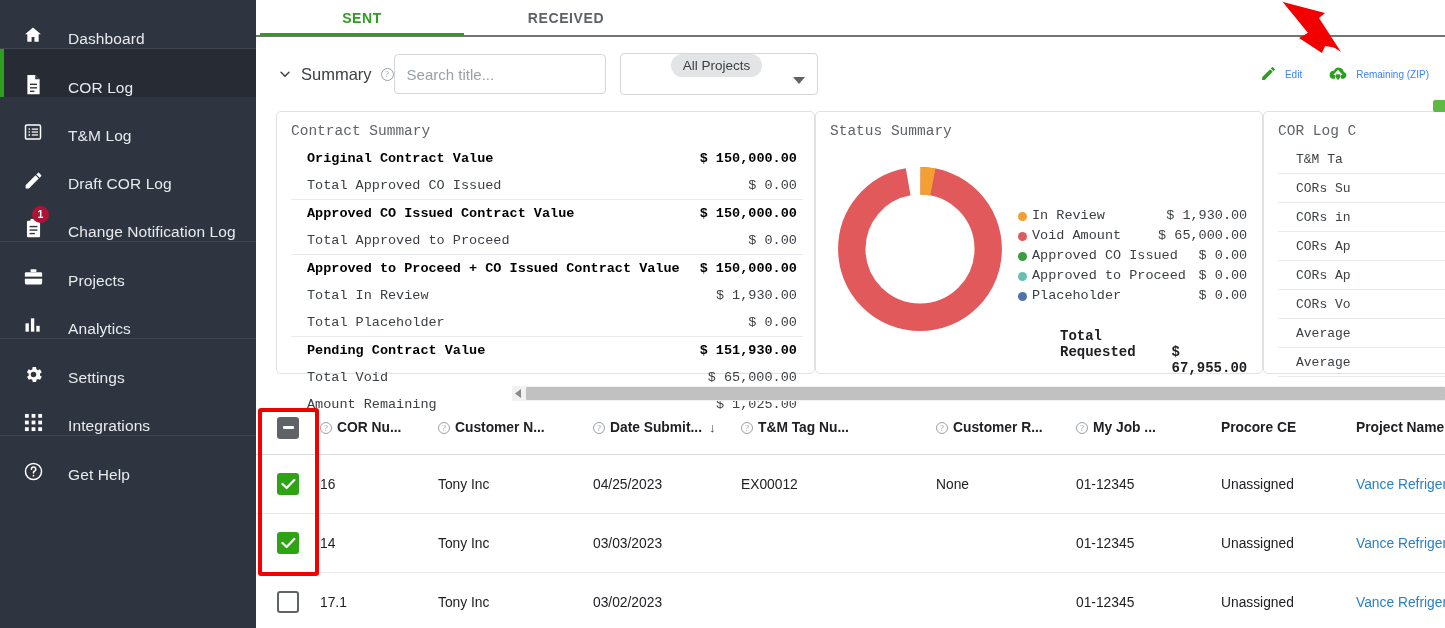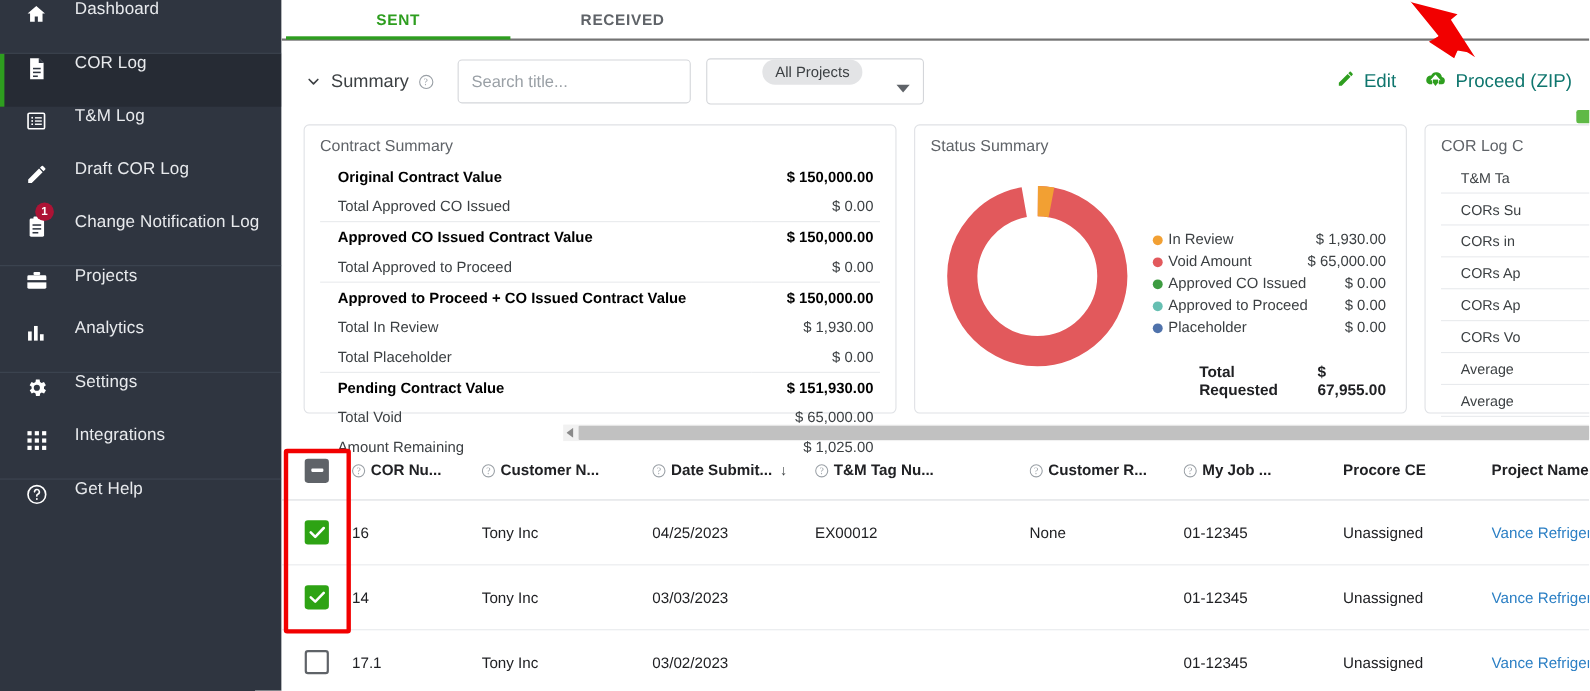--- a/index.html
+++ b/index.html
@@ -14,21 +14,21 @@
   
   .sidebar {
     width: 256px; flex: 0 0 256px; height: 628px;
     background: #2f3540; color: #ffffff;
     display: flex; flex-direction: column;
     overflow: hidden;
   }
   .nav-group { border-bottom: 1px solid #3e4551; }
   .nav-group:last-child { border-bottom: none; }
   .nav-item {
-    display: flex; align-items: flex-start;
+    display: flex; align-items: flex-end;
     height: 48px; padding-left: 20px;
     position: relative; cursor: pointer;
     color: #e8eaed;
   }
   .nav-item.active { background: #262b34; }
   .nav-item.active::before {
     content: ""; position: absolute; left: 0; top: 0; bottom: 0;
     width: 4px; background: #2e9e1f;
   }
   .nav-icon {
@@ -84,21 +84,21 @@
   }
   .chev { width: 14px; height: 14px; display: block; }
   .summary-label { font-size: 16.5px; color: #3c4043; }
   .info-icon {
     width: 13px; height: 13px; border-radius: 50%;
     border: 1px solid #9aa0a6; color: #9aa0a6;
     font-size: 9px; line-height: 11px; text-align: center;
     display: inline-block; font-family: "Liberation Serif", serif;
   }
   .search-box {
-    width: 212px; height: 40px; margin-left: 22px;
+    width: 212px; height: 40px; 
     border: 1px solid #d4d6da; border-radius: 4px;
     padding: 0 12px; font-size: 15px; color: #3c4043;
     font-family: "Liberation Sans", sans-serif; outline: none;
     background: #fff;
   }
   .search-box::placeholder { color: #9aa0a6; }
   .proj-select {
     width: 198px; height: 42px; margin-left: 14px;
     border: 1px solid #d4d6da; border-radius: 4px;
     display: flex; align-items: center; cursor: pointer;
@@ -111,31 +111,31 @@
   .caret { margin-left: auto; width: 0; height: 0;
     border-left: 6px solid transparent; border-right: 6px solid transparent;
     border-top: 7px solid #5f6368; }
 
   .toolbar-right {
     margin-left: auto; display: flex; align-items: center; gap: 26px;
     padding-right: 0;
   }
   .tool-btn {
     display: flex; align-items: center; gap: 8px;
-    color: #0f766e; font-size: 17px; cursor: pointer; white-space: nowrap;
+    color: #3b82f6; font-size: 10px; cursor: pointer; white-space: nowrap;
   }
   .edge-btn {
     position: absolute; right: -6px; top: 63px;
     width: 18px; height: 12px; background: #5fb946; border-radius: 2px;
   }
 
   
   .cards {
-    display: flex; gap: 16px; padding: 0 0 0 20px;
-    height: 265px; align-items: flex-end;
+    display: flex; padding: 0 0 0 20px;
+    height: 265px; align-items: flex-start; font-family: Liberation Mono, monospace;
   }
   .card {
     border: 1px solid #dfe1e5; border-radius: 5px;
     background: #fff; height: 263px; padding: 11px 14px 0 14px;
     flex: 0 0 auto;
   }
   .card-title { font-size: 14.5px; color: #5f6368; margin-bottom: 6px; }
   .card-contract { width: 539px; }
   .card-status   { width: 448px; padding-right: 18px; }
   .card-corlog   { width: 230px; }
@@ -156,21 +156,21 @@
   .legend-row {
     display: flex; align-items: center; font-size: 13.5px;
     color: #3c4043; line-height: 20px;
   }
   .dot { width: 9px; height: 9px; border-radius: 50%; flex: 0 0 9px; margin-right: 5px; }
   .legend-val { margin-left: auto; }
   .legend-total {
     display: flex; font-size: 14px; font-weight: bold; color: #202124;
     margin-top: 22px; padding-left: 42px;
   }
-  .legend-total .tv { margin-left: 36px; }
+  .legend-total .tv { margin-left: 36px; margin-top: 16px; }
 
   .corlog-rows { }
   .corlog-row {
     font-size: 13px; color: #3c4043; padding: 6.5px 0 6.5px 18px;
     border-top: 1px solid #e8eaed; white-space: nowrap; overflow: hidden;
   }
   .corlog-row:first-child { border-top: none; }
 
   
   .hscroll {
@@ -397,21 +397,21 @@
           <span>Edit</span>
         </div>
         <div class="tool-btn">
           <span>
             <svg width="20" height="17" viewBox="0 0 24 20" fill="#2e9e1f">
                 <path d="M19 8.2a6.2 6.2 0 0 0-11.8-1.6A5 5 0 0 0 5 16.2h3.4v-4.4h-2L12 5.6l5.6 6.2h-2v4.4H19a4.1 4.1 0 0 0 0-8z"></path>
                 <rect x="9.2" y="11" width="5.6" height="3.6"></rect>
                 <path d="M8.6 13.6 12 18l3.4-4.4z"></path>
               </svg>
           </span>
-          <span>Proceed (ZIP)</span>
+          <span>Remaining (ZIP)</span>
         </div>
       </div>
       <div class="edge-btn"></div>
     </div>
 
     <div class="cards">
 
       <div class="card card-contract">
         <div class="card-title">Contract Summary</div>
         <table class="kv">

